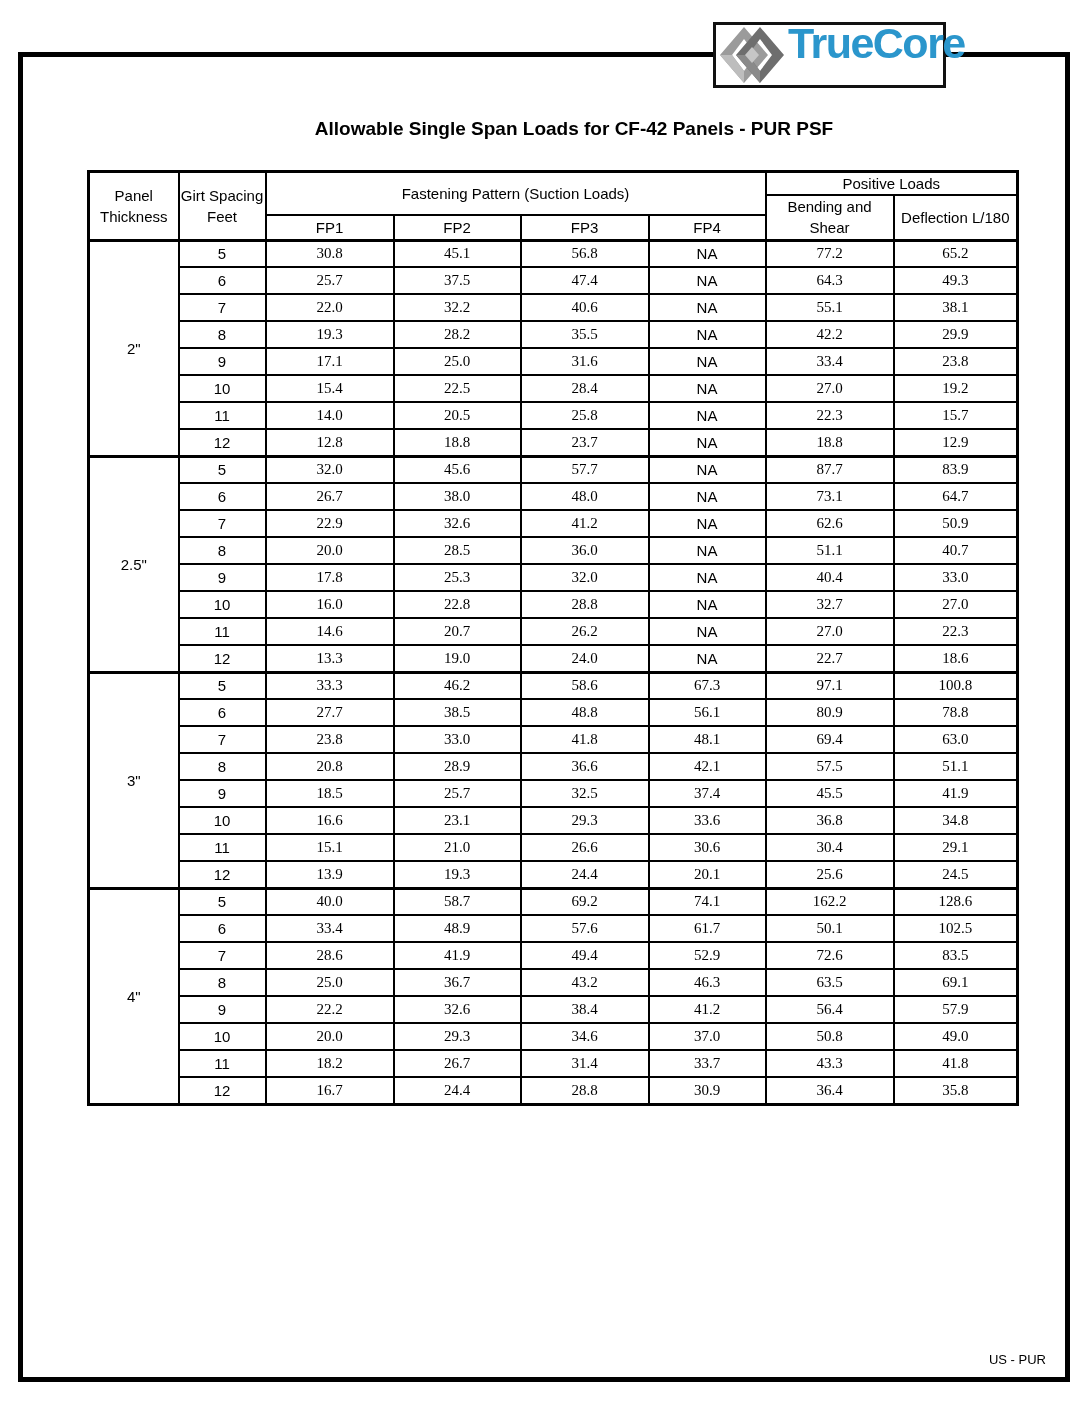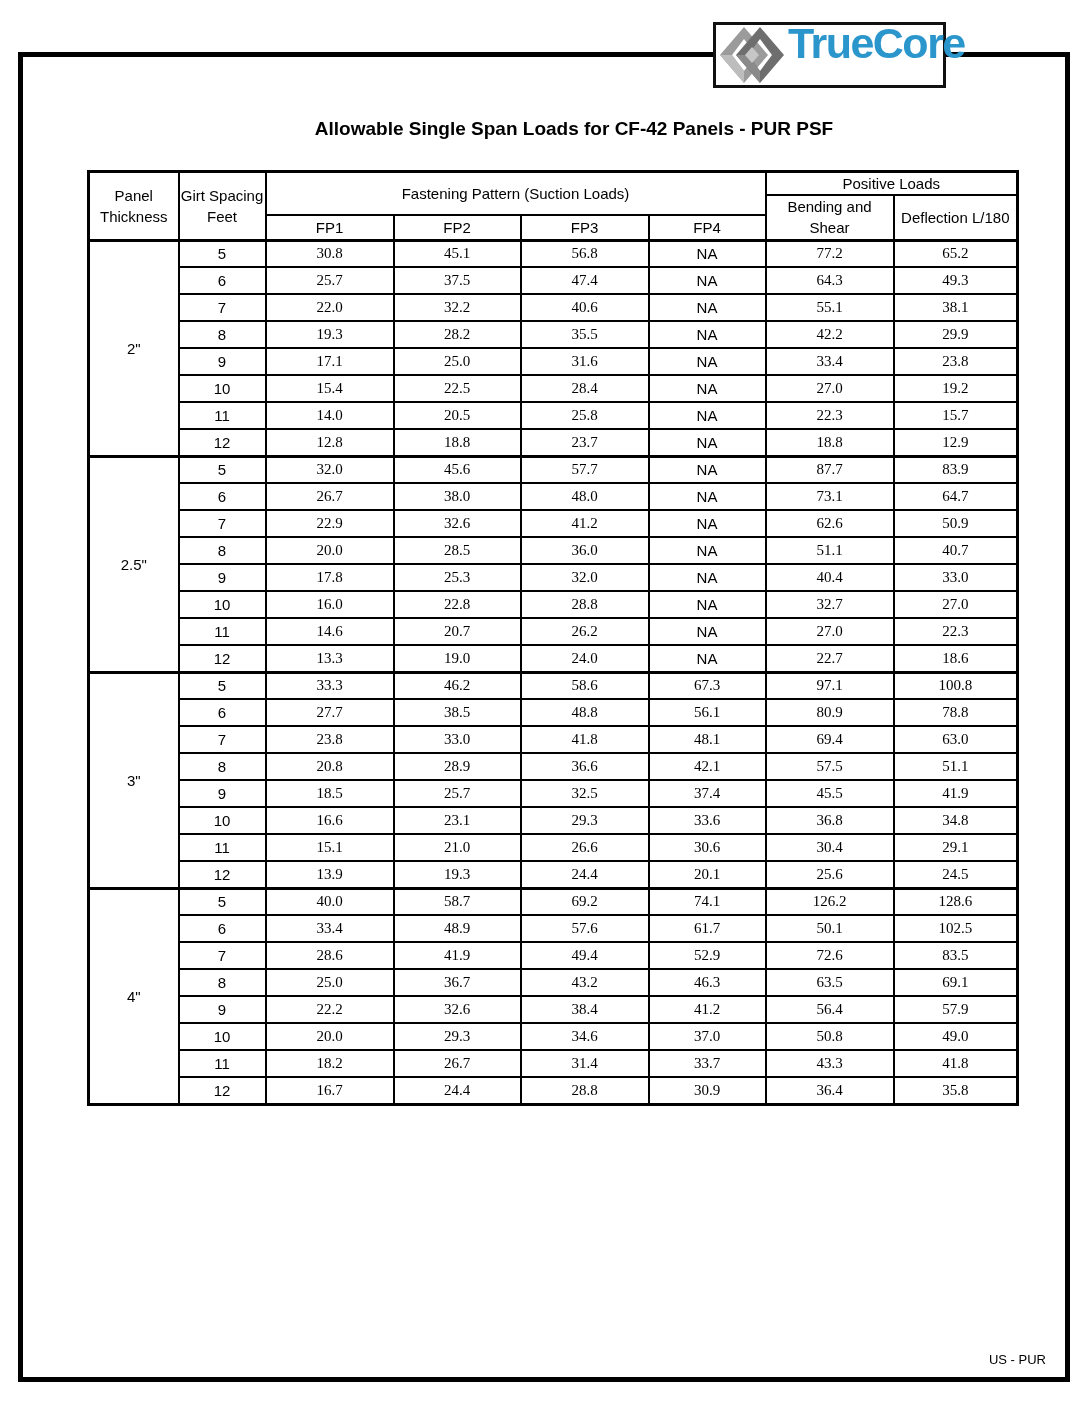--- a/index.html
+++ b/index.html
@@ -317,21 +317,21 @@
         <td class="num-cell">25.6</td>
         <td class="num-cell">24.5</td>
       </tr>
       <tr class="group-start">
         <td rowspan="8" class="thick-cell">4"</td>
         <td class="girt-cell">5</td>
         <td class="num-cell">40.0</td>
         <td class="num-cell">58.7</td>
         <td class="num-cell">69.2</td>
         <td class="num-cell">74.1</td>
-        <td class="num-cell">126.2</td>
+        <td class="num-cell">162.2</td>
         <td class="num-cell">128.6</td>
       </tr>
       <tr>
         <td class="girt-cell">6</td>
         <td class="num-cell">33.4</td>
         <td class="num-cell">48.9</td>
         <td class="num-cell">57.6</td>
         <td class="num-cell">61.7</td>
         <td class="num-cell">50.1</td>
         <td class="num-cell">102.5</td>

